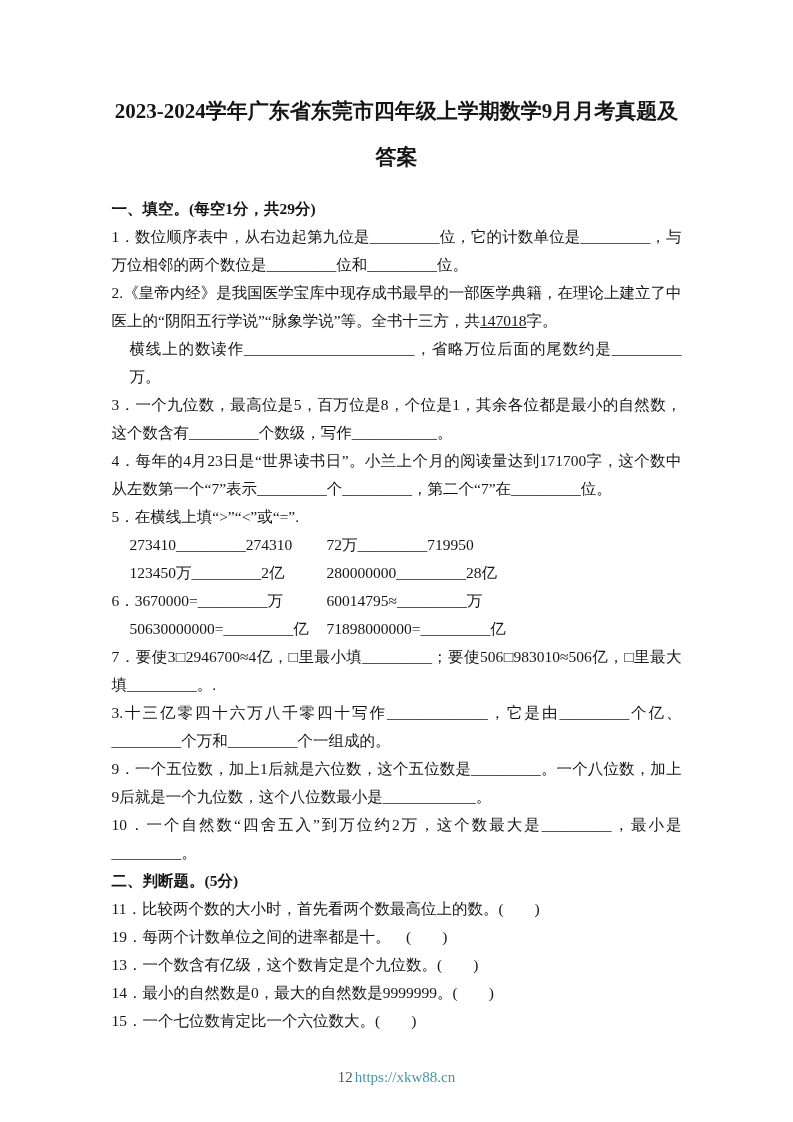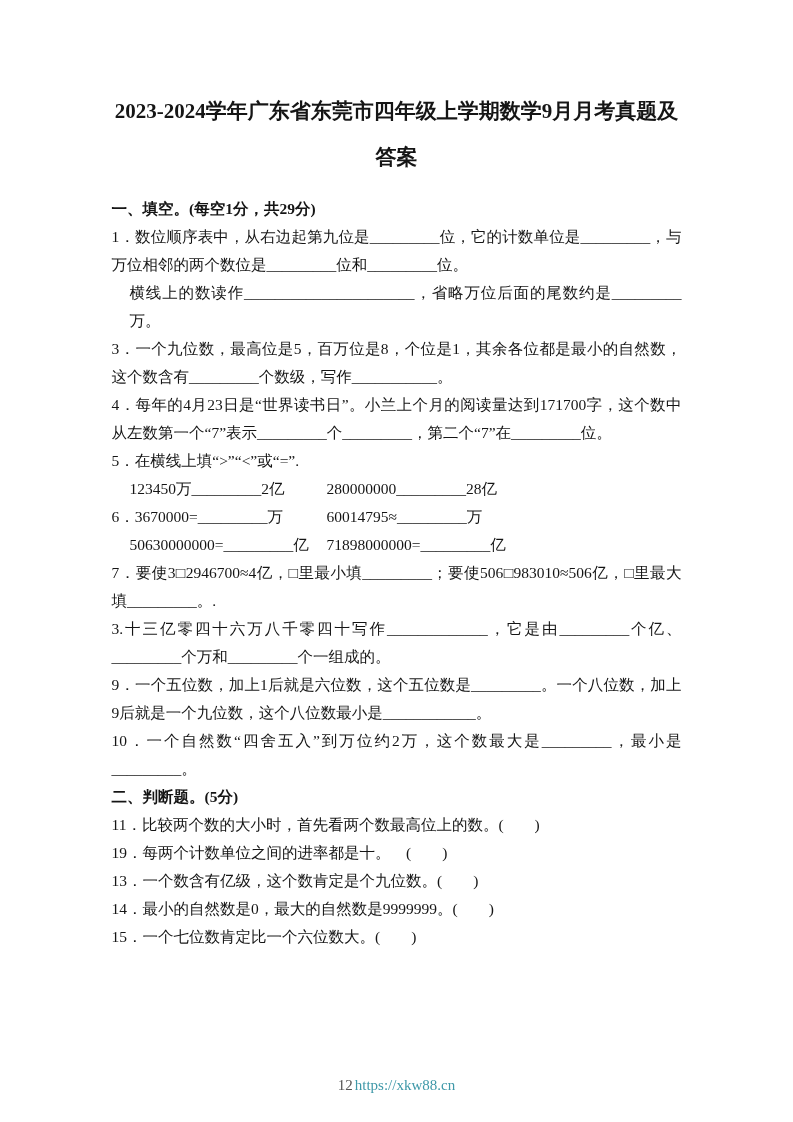--- a/index.html
+++ b/index.html
@@ -35,21 +35,21 @@
   .heading { font-weight: 700; }
   .qstart { margin-top: 5px; }
   .sec2 { margin-top: 8px; }
   .indent { padding-left: 18px; }
   .u { text-decoration: underline; }
   .row .col1 { display: inline-block; min-width: 197px; }
   .row-wide .col1 { display: inline-block; min-width: 215px; }
   .tf { margin-top: 3px; }
   .footer {
     position: absolute;
-    bottom: 28px;
+    bottom: 36px;
     left: 0;
     width: 100%;
     text-align: center;
     font-size: 15px;
   }
   .footer .pgnum { color: #555555; margin-right: 2px; }
   .footer a { color: #3e98a8; text-decoration: none; cursor: pointer; }
 </style>
 </head>
 <body>
@@ -57,27 +57,29 @@
 <div class="page">
 
   <h1 class="title">2023-2024学年广东省东莞市四年级上学期数学9月月考真题及答案</h1>
 
   <div class="content">
 
     <p class="heading qstart">一、填空。(每空1分，共29分)</p>
 
     <p class="qstart">1．数位顺序表中，从右边起第九位是_________位，它的计数单位是_________，与万位相邻的两个数位是_________位和_________位。</p>
 
+    <p class="qstart"><span>2.《皇帝内经》是我国医学宝库中现存成书最早的一部医学典籍，在理论上建立了中医上的“阴阳五行学说”“脉象学说”等。全书十三方，共</span><span class="u">147018</span><span>字。</span></p>
     <p class="indent">横线上的数读作______________________，省略万位后面的尾数约是_________万。</p>
 
     <p class="qstart">3．一个九位数，最高位是5，百万位是8，个位是1，其余各位都是最小的自然数，这个数含有_________个数级，写作___________。</p>
 
     <p class="qstart">4．每年的4月23日是“世界读书日”。小兰上个月的阅读量达到171700字，这个数中从左数第一个“7”表示_________个_________，第二个“7”在_________位。</p>
 
     <p class="qstart">5．在横线上填“&gt;”“&lt;”或“=”.</p>
+    <p class="indent row"><span class="col1">273410_________274310</span><span>72万_________719950</span></p>
     <p class="indent row"><span class="col1">123450万_________2亿</span><span>280000000_________28亿</span></p>
 
     <p class="qstart row-wide"><span class="col1">6．3670000=_________万</span><span>60014795≈_________万</span></p>
     <p class="indent row"><span class="col1">50630000000=_________亿</span><span>71898000000=_________亿</span></p>
 
     <p class="qstart">7．要使3□2946700≈4亿，□里最小填_________；要使506□983010≈506亿，□里最大填_________。.</p>
 
     <p class="qstart">3.十三亿零四十六万八千零四十写作_____________，它是由_________个亿、_________个万和_________个一组成的。</p>
 
     <p class="qstart">9．一个五位数，加上1后就是六位数，这个五位数是_________。一个八位数，加上9后就是一个九位数，这个八位数最小是____________。</p>

